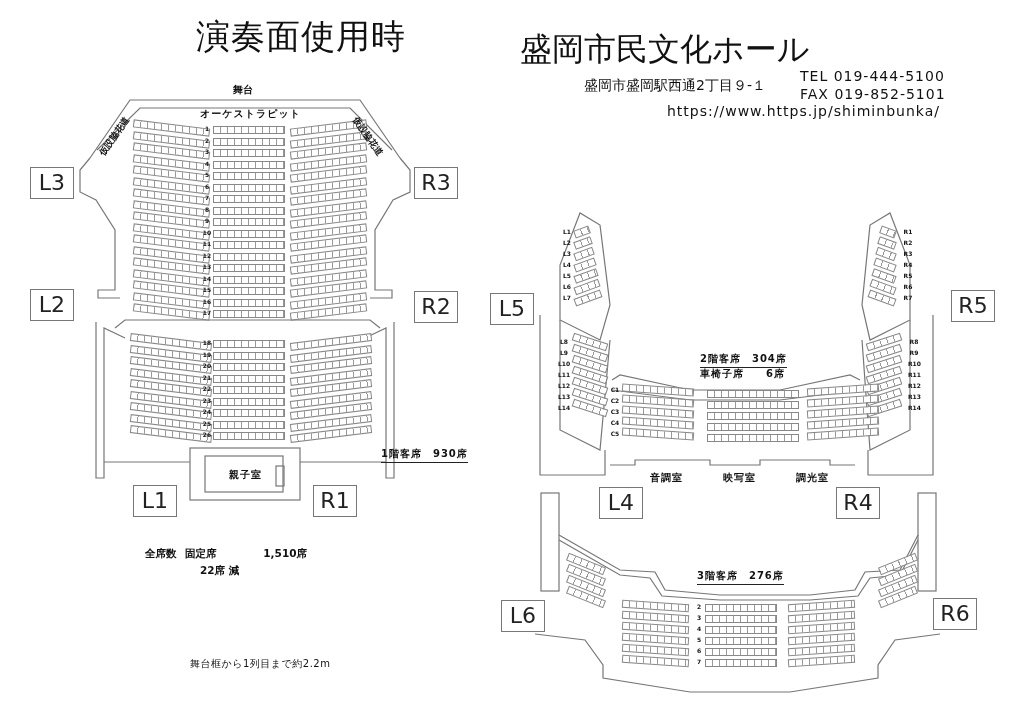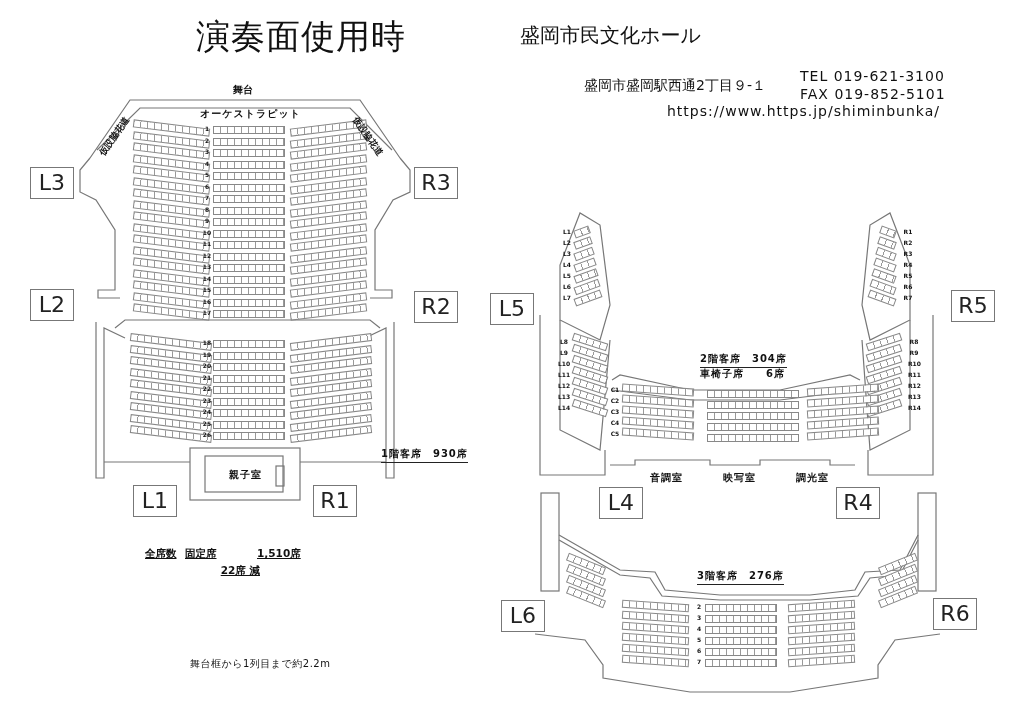--- a/index.html
+++ b/index.html
@@ -1,42 +1,42 @@
 <!DOCTYPE html>
 <html><head>
   <meta charset="utf-8">
   <style>
     html, body { margin: 0; padding: 0; background: #ffffff; }
     body { width: 1024px; height: 724px; position: relative; overflow: hidden; font-family: "DejaVu Sans", sans-serif; color: #111; }
     .abs { position: absolute; }
     .title { left: 196px; top: 14px; font-size: 34px; letter-spacing: 1px; white-space: nowrap; }
-    .venue { left: 520px; top: 22px; font-size: 20px; white-space: nowrap; }
+    .venue { left: 520px; top: 28px; font-size: 32px; white-space: nowrap; }
     .addr { left: 584px; top: 77px; font-size: 14px; white-space: nowrap; }
     .tel { left: 800px; top: 68px; font-size: 14px; letter-spacing: 1px; white-space: nowrap; }
     .fax { left: 800px; top: 86px; font-size: 14px; letter-spacing: 1px; white-space: nowrap; }
     .url { left: 667px; top: 103px; font-size: 14px; letter-spacing: 1px; white-space: nowrap; }
     .door { position: absolute; width: 42px; height: 30px; border: 1px solid #777; background: #fff; font-size: 22px; line-height: 30px; text-align: center; font-family: "DejaVu Sans", sans-serif; color: #222; }
     svg { position: absolute; left: 0; top: 0; }
     .stage-label { left: 233px; top: 83px; font-size: 10px; font-weight: bold; }
     .pit-label { left: 200px; top: 107px; font-size: 10px; font-weight: bold; letter-spacing: 1px; }
     .hanamichi { font-size: 9px; font-weight: bold; white-space: nowrap; }
     .sec-label { font-size: 10px; font-weight: bold; white-space: nowrap; border-bottom: 1.5px solid #222; padding-bottom: 1px; letter-spacing: 1px; }
     .room { font-size: 10px; font-weight: bold; white-space: nowrap; letter-spacing: 1px; }
-    .summary { left: 145px; top: 545px; font-size: 10.5px; font-weight: bold; line-height: 17px; text-decoration: underline; }
+    .summary { left: 145px; top: 545px; font-size: 10.5px; font-weight: bold; line-height: 17px; }
     .summary .row { display: flex; white-space: nowrap; }
     .note { left: 190px; top: 657px; font-size: 10px; white-space: nowrap; letter-spacing: 0.5px; }
     .rownum { position: absolute; font-size: 6px; font-weight: bold; width: 12px; text-align: center; }
   </style>
 </head>
 <body>
 
 <div class="abs title">演奏面使用時</div>
 <div class="abs venue">盛岡市民文化ホール</div>
 <div class="abs addr">盛岡市盛岡駅西通2丁目９-１</div>
-<div class="abs tel">TEL 019-621-3100</div>
+<div class="abs tel">TEL 019-444-5100</div>
 <div class="abs fax">FAX 019-852-5101</div>
 <div class="abs url">https://www.https.jp/shiminbunka/</div>
 
 <svg width="1024" height="724" viewBox="0 0 1024 724">
   <defs>
     <pattern id="seatH" width="8" height="8" patternUnits="userSpaceOnUse">
       <rect x="0.5" y="0.5" width="7" height="7" fill="#fff" stroke="#888" stroke-width="0.7"></rect>
     </pattern>
     <pattern id="seatHatch" width="8" height="8" patternUnits="userSpaceOnUse">
       <rect x="0.5" y="0.5" width="7" height="7" fill="#fff" stroke="#888" stroke-width="0.7"></rect>
@@ -329,19 +329,19 @@
 <div class="door" style="left:951px;top:290px;">R5</div>
 <div class="door" style="left:599px;top:487px;">L4</div>
 <div class="door" style="left:836px;top:487px;">R4</div>
 <div class="door" style="left:501px;top:600px;">L6</div>
 <div class="door" style="left:933px;top:598px;">R6</div>
 
 <div class="abs summary">
   <div class="row">
     <span style="width:40px">全席数</span>
     <span style="width:72px">固定席</span>
-    <span style="width:50px;">1,510席</span>
+    <span style="width:50px;text-align:right">1,510席</span>
   </div>
   <div class="row" style="padding-left:55px">
-    <span style="width:60px;text-align:right">22席 減</span>
+    <span style="width:60px;">22席 減</span>
   </div>
 </div>
 <div class="abs note">舞台框から1列目まで約2.2m</div>
 
 </body></html>

